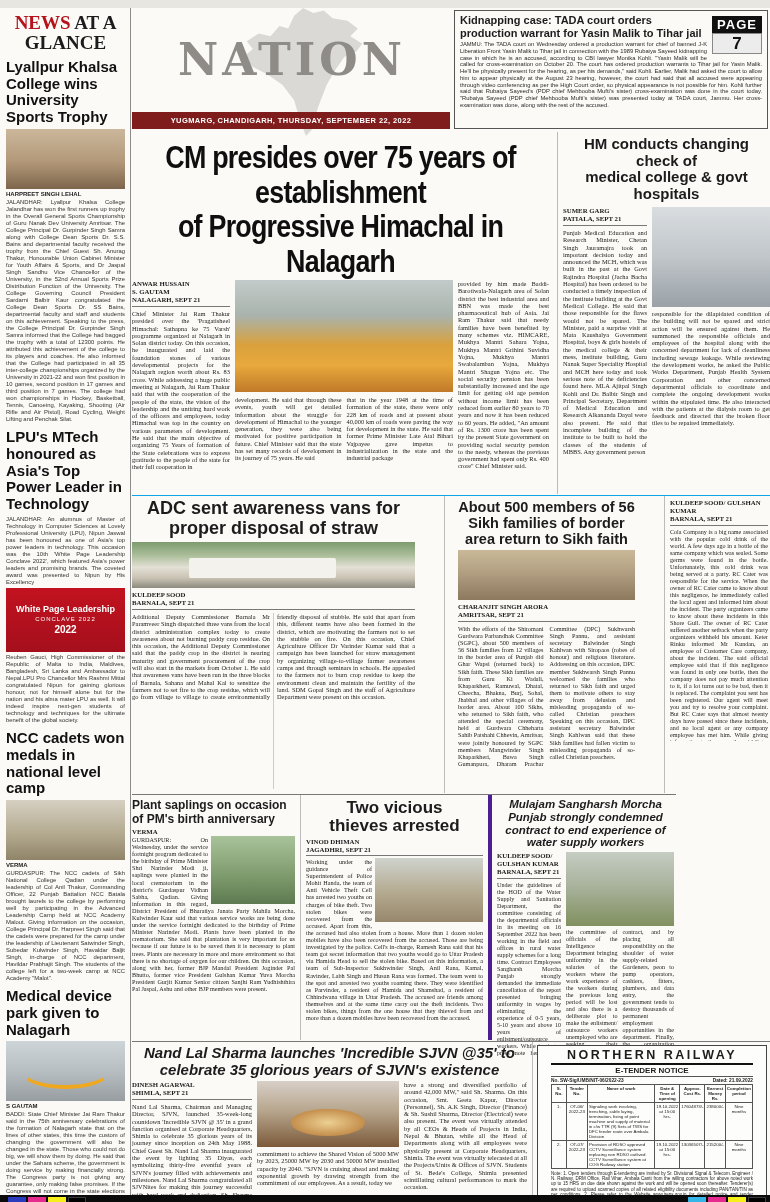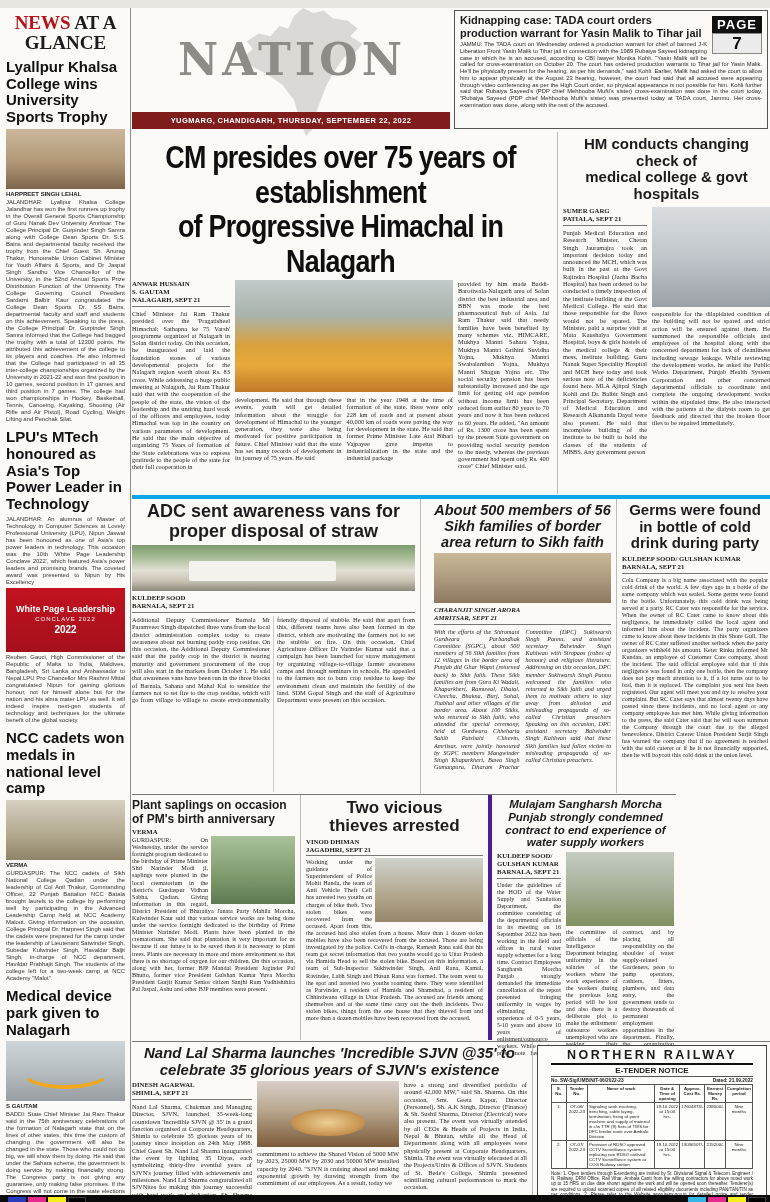--- a/index.html
+++ b/index.html
@@ -71,27 +71,27 @@
 
   
   .hm-story { position:absolute; left:425px; top:124px; width:213px; height:362px; border-left:1px solid #bbb; padding-left:5px; }
   .hm-headline { font-family:"Liberation Sans",sans-serif; font-weight:bold; font-size:15px; line-height:16.5px; text-align:center; margin:4px 0 5px; }
   .hm-cols { display:flex; gap:5px; height:300px; overflow:hidden; }
   .hm-c1 { width:84px; flex:none; }
   .hm-right { flex:1; }
   .ph-hm { width:100%; height:100px; background:linear-gradient(180deg,#d9dde0 0%,#c0c6ca 50%,#9aa1a7 100%); margin-bottom:3px; }
 
   
-  .mid-band { position:absolute; left:0; top:487px; width:638px; height:298px; border-top:4px solid #0ea5e9; display:flex; }
+  .mid-band { position:absolute; left:0; top:487px; width:638px; height:298px; border-top:1px solid #0ea5e9; display:flex;gap:24px; }
   .adc { width:288px; padding:3px 5px 0 0; }
   .adc-headline { font-family:"Liberation Sans",sans-serif; font-weight:bold; font-size:18px; line-height:19.5px; text-align:center; margin-bottom:4px; }
   .ph-adc { width:100%; height:46px; background:linear-gradient(180deg,#7e9b6e 0%,#a9bd98 28%,#e3e0d5 55%,#c9c3b4 78%,#8c8a7d 100%); margin-bottom:3px; }
   .ph-adc .van { position:absolute; left:20%; top:34%; width:52%; height:44%; background:#f3f2ec; border-radius:2px; }
   .adc-body { column-count:2; column-gap:7px; column-rule:1px solid #ccc; height:176px; overflow:hidden; }
-  .sikh { width:196px; border-left:1px solid #bbb; padding:3px 5px 0 13px;font-style:italic; }
+  .sikh { width:196px; border-left:1px solid #bbb; padding:3px 5px 0 13px; }
   .sikh-headline { font-family:"Liberation Sans",sans-serif; font-weight:bold; font-size:14.5px; line-height:16px; text-align:center; margin-bottom:3px; }
   .ph-sikh { width:100%; height:50px; background:linear-gradient(180deg,#c9b998 0%,#b29f82 45%,#8c795e 100%); margin-bottom:3px; }
   .sikh-body { column-count:2; column-gap:6px; height:158px; overflow:hidden; font-size:6.2px; line-height:7.1px; }
   .germs { flex:1; border-left:1px solid #bbb; padding:3px 2px 0 5px; }
   .germs-headline { font-family:"Liberation Sans",sans-serif; font-weight:bold; font-size:15px; line-height:16.5px; text-align:center; margin-bottom:3px; }
   .germs-body { font-size:6.1px; line-height:7px; height:212px; overflow:hidden; }
 
   
   .third-band { position:absolute; left:0; top:786px; width:544px; height:246px; border-top:1px solid #777; display:flex; }
   .saplings { width:168px; padding:4px 5px 0 0; }
@@ -269,25 +269,20 @@
           <div>area return to Sikh faith</div>
         </div>
         <div class="ph-sikh photo"></div>
         <div class="byline-block">
           <div class="byline">CHARANJIT SINGH ARORA</div>
           <div class="byline">AMRITSAR, SEPT 21</div>
         </div>
         <div class="sikh-body body-serif">With the efforts of the Shiromani Gurdwara Parbandhak Committee (SGPC), about 500 members of 56 Sikh families from 12 villages in the border area of Punjab did Ghar Wapsi (returned back) to Sikh faith. These Sikh families are from Guru Ki Wadali, Khaparkheri, Ramuwal, Dhatal, Cheecha, Bhakna, Burj, Sohal, Jhabhal and other villages of the border area. About 100 Sikhs, who returned to Sikh faith, who attended the special ceremony, held at Gurdwara Chheharta Sahib Patshahi Chhevin, Amritsar, were jointly honoured by SGPC members Mangwinder Singh Khaparkheri, Bawa Singh Gumanpura, Dharam Prachar Committee (DPC) Sukhwarsh Singh Pannu, and assistant secretary Balwinder Singh Kahlwan with Siropaos (robes of honour) and religious literature. Addressing on this occasion, DPC member Sukhwarsh Singh Pannu welcomed the families who returned to Sikh faith and urged them to motivate others to stay away from delusion and misleading propaganda of so-called Christian preachers Speaking on this occasion, DPC assistant secretary Balwinder Singh Kahlwan said that these Sikh families had fallen victim to misleading propaganda of so-called Christian preachers.</div>
       </div>
       <div class="germs">
-        <div class="germs-headline">
-          <div>Germs were found</div>
-          <div>in bottle of cold</div>
-          <div>drink during party</div>
-        </div>
         <div class="byline-block">
           <div class="byline">KULDEEP SOOD/ GULSHAN KUMAR</div>
           <div class="byline">BARNALA, SEPT 21</div>
         </div>
         <div class="germs-body body-serif">Cola Company is a big name associated with the popular cold drink of the world. A few days ago in a bottle of the same company which was sealed. Some germs were found in the bottle. Unfortunately, this cold drink was being served at a party. RC Cater was responsible for the service. When the owner of RC Cater came to know about this negligence, he immediately called the local agent and informed him about the incident. The party organizers came to know about these incidents in this Shore Gull. The owner of RC Cater suffered another setback when the party organizers withheld his amount. Keter Rinku informed Mr Kundan, an employee of Customer Care company, about the incident. The said official employee said that if this negligence was found in only one bottle, then the company does not pay much attention to it, if a lot turns out to be bad, then it is replaced. The complaint you sent has been registered. Our agent will meet you and try to resolve your complaint. But RC Cater says that almost twenty days have passed since these incidents, and no local agent or any company employee has met him. While giving information to the press, the said Cater said that he will soon summon the Company through the court due to the alleged benevolence. District Caterer Union President Surjit Singh has warned the company that if no agreement is reached with the said caterer or if he is not financially supported, then he will boycott this cold drink at the union level.</div>
       </div>
     </div>
 
     <div class="third-band">
       <div class="saplings">

